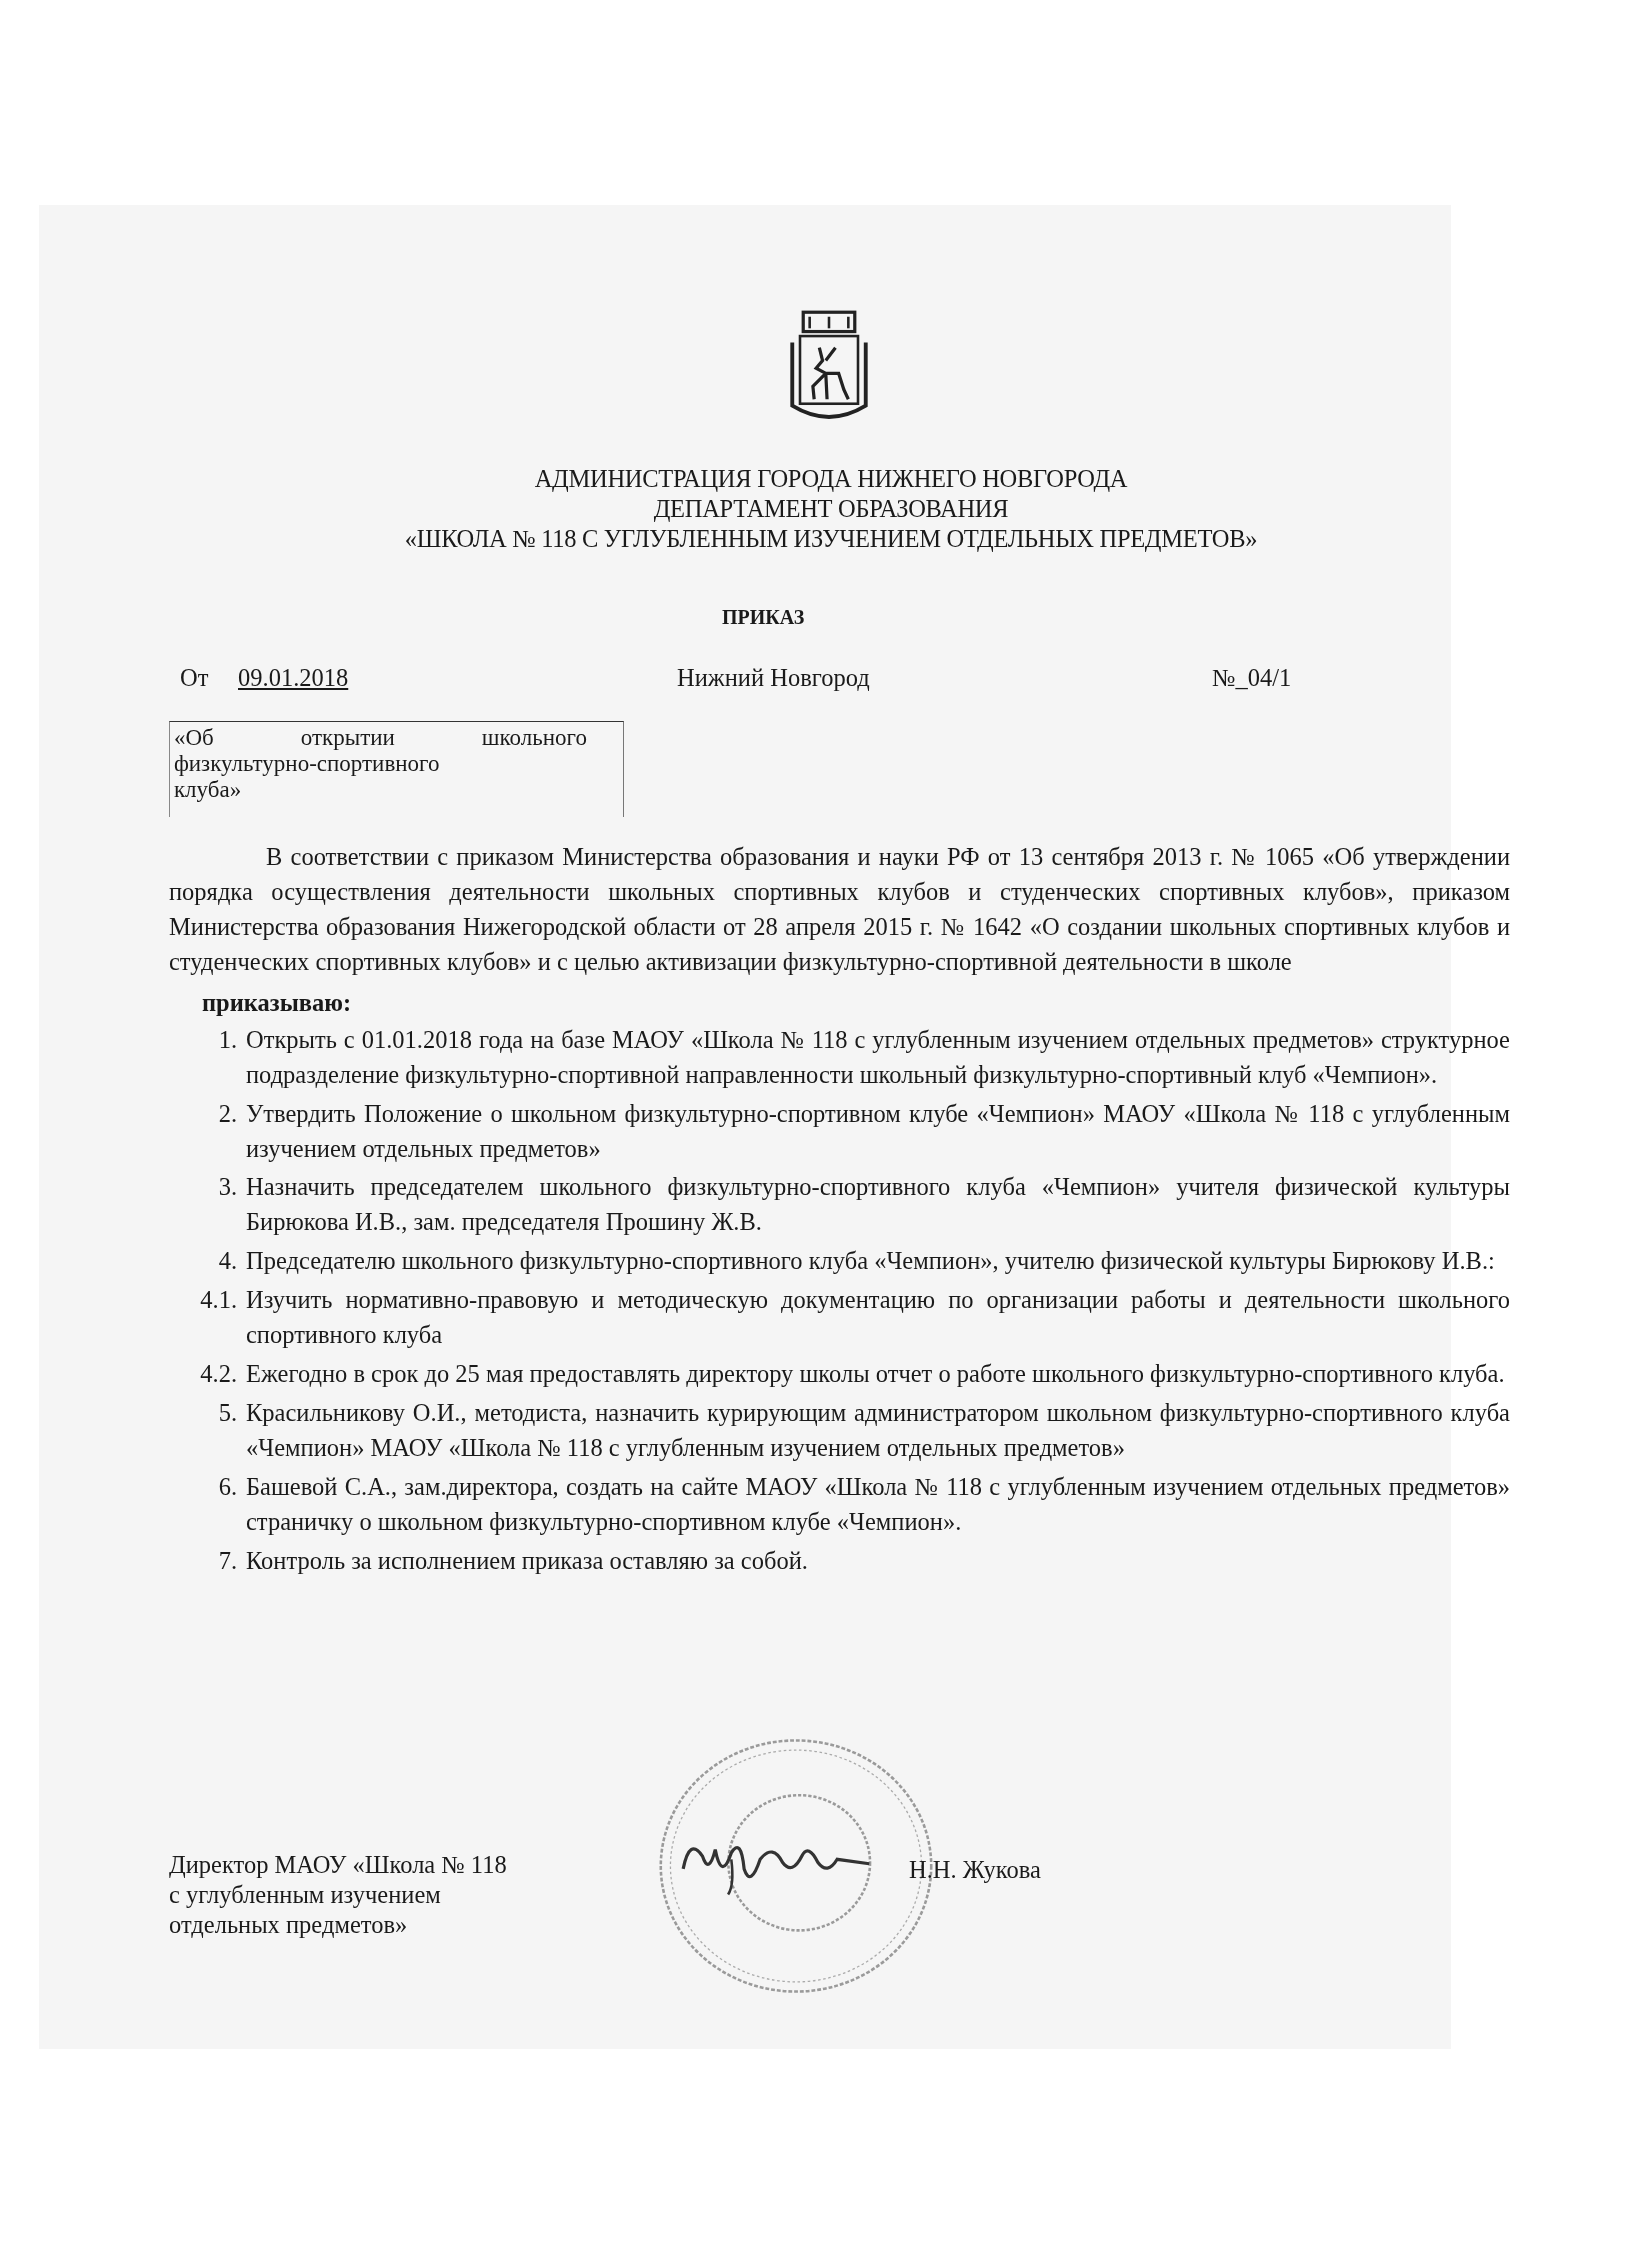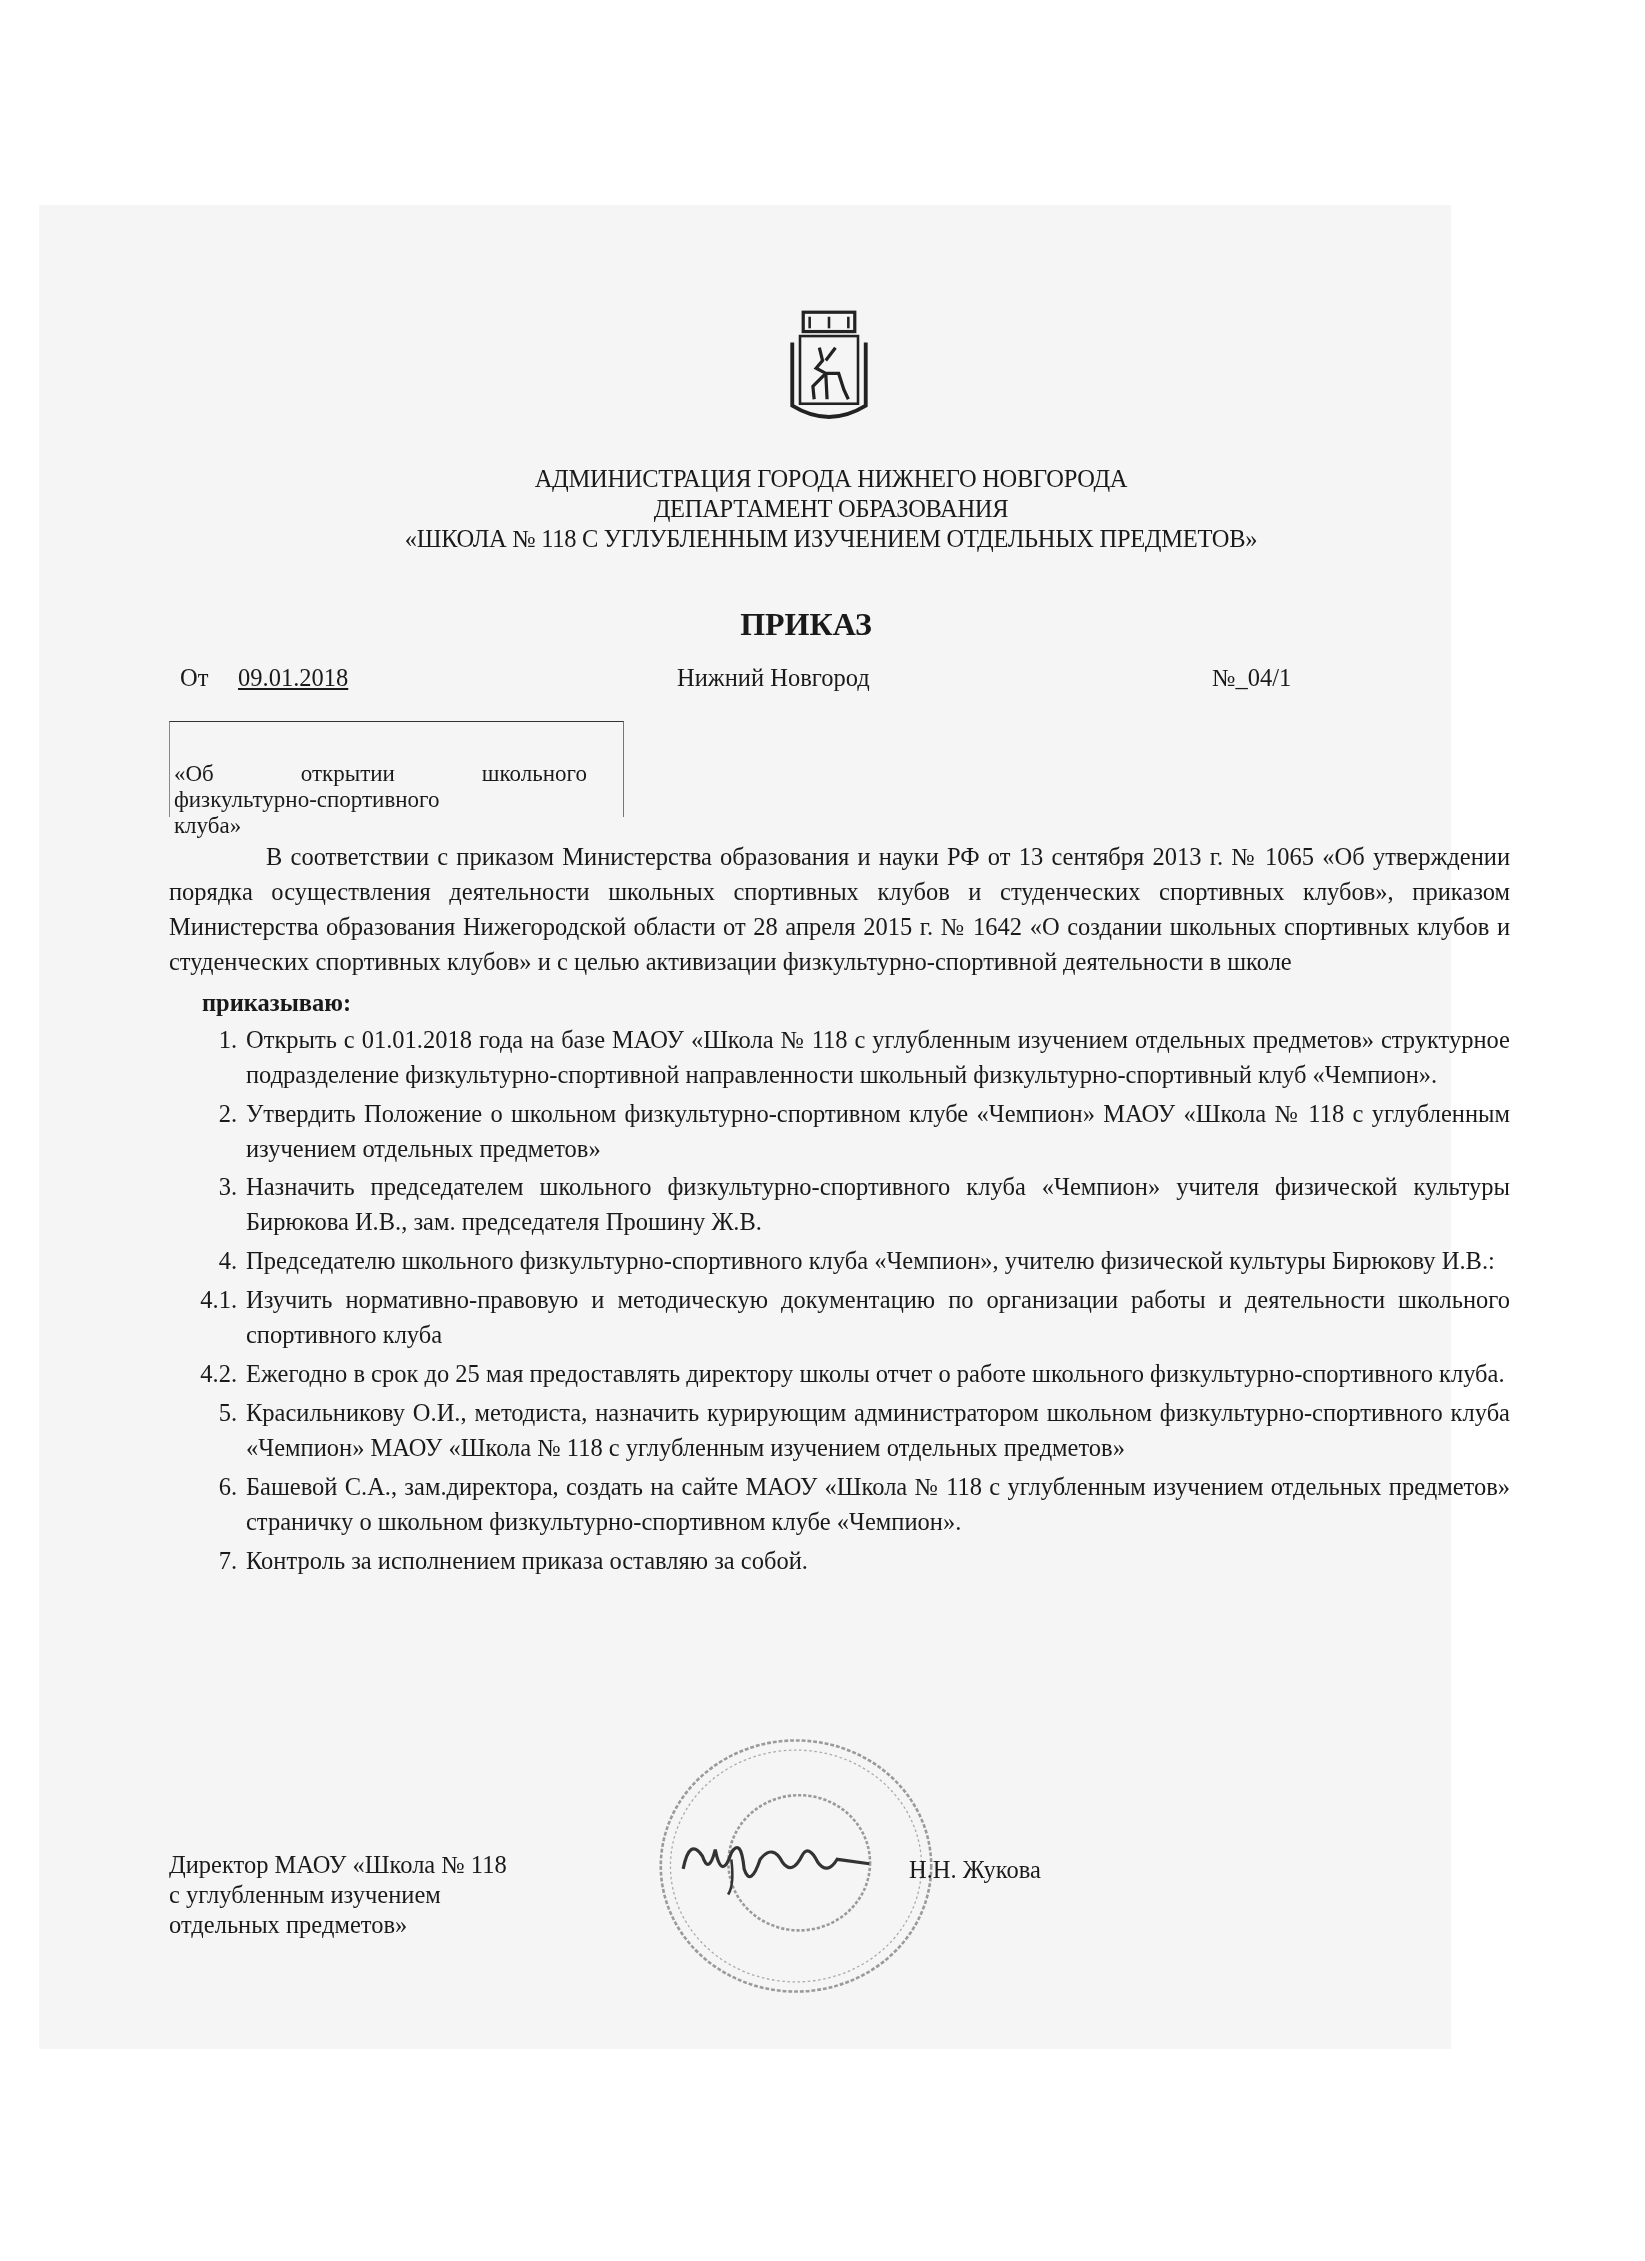--- a/index.html
+++ b/index.html
@@ -15,36 +15,36 @@
   }
   .emblem {
     position: absolute; left: 774px; top: 309px; width: 110px; height: 116px;
   }
   .header {
     position: absolute; left: 193px; top: 464px; width: 1276px;
     text-align: center; font-size: 24.5px; line-height: 30px; letter-spacing: -0.3px; font-family: Liberation Serif, serif;
   }
   .header div { white-space: nowrap; }
   .title {
-    position: absolute; left: 722px; top: 606px; width: 168px; text-align: center;
-    font-weight: bold; font-size: 32px;
+    position: absolute; left: 722px; top: 606px; width: 168px; text-align: left;
+    font-weight: bold; font-size: 20px;
   }
   .meta-row { position: absolute; top: 664px; font-size: 24.5px; white-space: nowrap; }
   .meta-date-label { left: 180px; }
   .meta-date { left: 238px; text-decoration: underline; }
   .meta-city { left: 677px; }
   .meta-number { left: 1212px; }
   .subject-box {
     position: absolute; left: 169px; top: 721px; width: 445px; height: 90px;
     border-top: 1.9px solid #333; border-right: 1.3px solid #777;
     border-left: 1.3px solid #888;
     font-size: 23px; line-height: 26px; padding: 2.6px 3.9px;
   }
   .subject-box div { white-space: nowrap; }
-  .subject-box .justify { text-align: justify; text-align-last: justify; width: 413px; white-space: normal; margin-top: 36px; }
+  .subject-box .justify { text-align: justify; text-align-last: justify; width: 413px; white-space: normal; }
   .body-text {
     position: absolute; left: 169px; top: 839px; width: 1341px;
     font-size: 24.5px; line-height: 35px; text-align: justify;
   }
   .body-text .intro { text-indent: 97px; }
   .order-word {
     font-weight: bold; margin-top: 6.4px; margin-left: 33px;
   }
   .items { margin: 0; padding: 0; list-style: none; }
   .items li { display: flex; margin: 1.3px 0 3.9px 0; }

